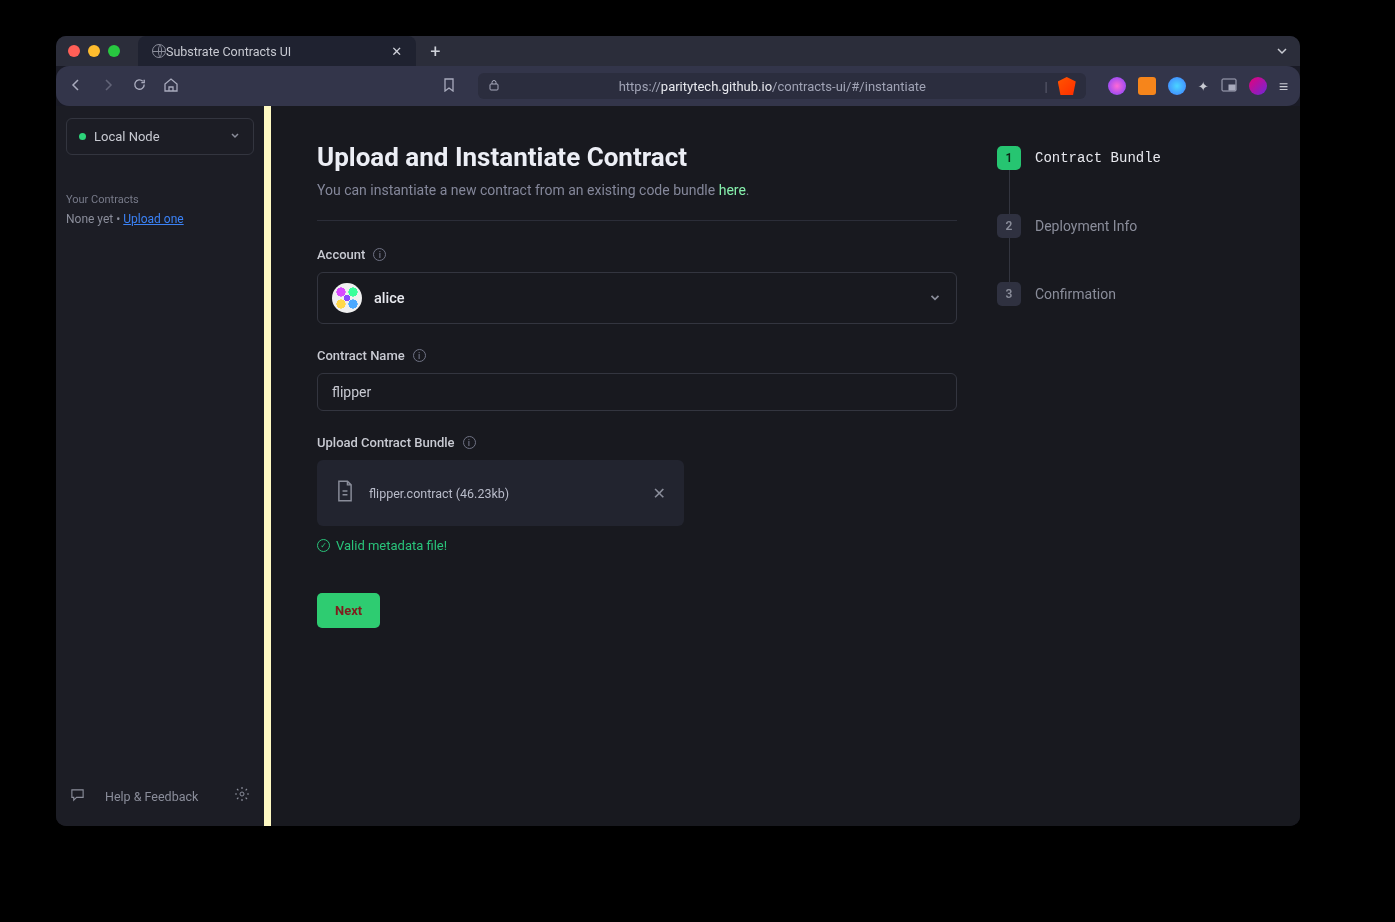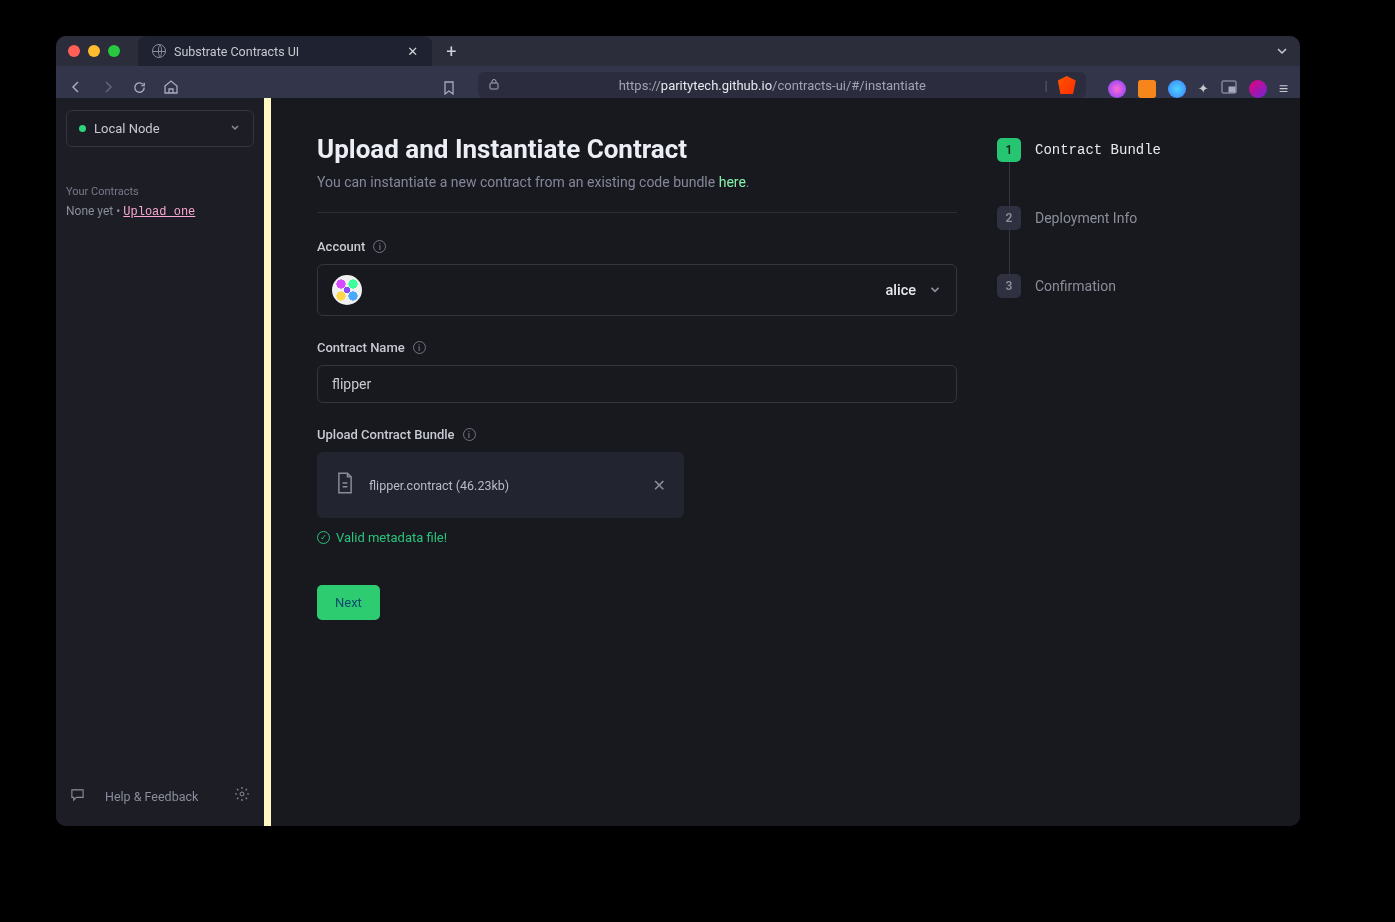--- a/index.html
+++ b/index.html
@@ -30,42 +30,42 @@
 .dot.red { background: #ff5f57; }
 .dot.yellow { background: #febc2e; }
 .dot.green { background: #28c840; }
 .tab {
   margin-left: 18px;
   background: #1f2230;
   height: 30px;
   display: flex;
   align-items: center;
   padding: 1px 14px;
-  gap: 8px;
   border-radius: 8px 8px 0 0;
   color: #c8cad2;
   font-size: 12.5px;
 }
 .globe { width: 14px; height: 14px; border-radius: 50%; border: 1.5px solid #8a8d9a; position: relative; }
 .globe::before { content: ""; position: absolute; top: 0; left: 5px; width: 4px; height: 100%; border: 1px solid #8a8d9a; border-radius: 50%; box-sizing: border-box; }
 .globe::after { content: ""; position: absolute; top: 6px; left: 0; width: 100%; height: 1px; background: #8a8d9a; }
 .tab-close { color: #cfd1da; font-size: 13px; margin-left: 100px; }
 .newtab { color: #d0d2da; font-size: 18px; margin-left: 14px; }
 .titlebar-menu { position: absolute; right: 12px; color: #c8cad2; }
 
 
 .urlbar {
-  height: 32px;
+  height: 40px;
   background: #33354a;
   display: flex;
-  align-items: flex-end;
+  align-items: center;
   padding: 0 12px;
   gap: 14px;
   color: #a9abbd;
   font-size: 13px;
+  border-radius: 13px;
 }
 .urlbar .nav-icons { display: flex; gap: 16px; align-items: center; }
 .urlbar svg { stroke: #a9abbd; }
 .url-center {
   flex: 1;
   background: #2b2d3e;
   height: 26px;
   border-radius: 6px;
   display: flex;
   align-items: center;
@@ -107,21 +107,21 @@
 .side-item {
   display: flex; align-items: center; gap: 10px;
   padding: 9px 8px;
   color: #c8cad2; font-size: 13px;
   border-radius: 4px;
 }
 .side-icon { width: 16px; height: 16px; color: #8a8d9a; }
 .side-section { margin-top: 20px; }
 .side-section-title { font-size: 11px; color: #777a89; margin-bottom: 6px; }
 .side-section-text { font-size: 12px; color: #8a8d9a; }
-.side-section-text a { color: #f9a8d4; font-family: Liberation Mono, monospace; }
+.side-section-text a { color: #3b82f6; }
 .sidebar-footer {
   margin-top: auto;
   display: flex;
   align-items: center;
   justify-content: space-between;
   padding: 8px 4px;
 }
 .help-link { display: flex; align-items: center; gap: 20px; color: #8a8d9a; font-size: 12.5px; }
 
 
@@ -148,21 +148,21 @@
   width: 30px; height: 30px; border-radius: 50%;
   background:
     radial-gradient(circle at 30% 30%, #d84aff 15%, transparent 16%),
     radial-gradient(circle at 70% 30%, #3aff9a 15%, transparent 16%),
     radial-gradient(circle at 50% 50%, #8a4aff 15%, transparent 16%),
     radial-gradient(circle at 30% 70%, #ffd84a 15%, transparent 16%),
     radial-gradient(circle at 70% 70%, #4aa8ff 15%, transparent 16%),
     #f0f0f0;
 }
 .account-info { flex: 1; }
-.account-name { color: #e8e9ef; font-size: 14.5px; font-weight: 500; text-align: right; }
+.account-name { color: #e8e9ef; font-size: 14.5px; font-weight: 500; }
 .account-addr { color: #6a6d7e; font-size: 11.5px; margin-top: 2px; }
 
 .text-input {
   width: 100%;
   border: 1px solid #33353f;
   background: transparent;
   border-radius: 6px;
   padding: 10px 14px;
   color: #c8cad2;
   font-size: 14px;
@@ -181,26 +181,26 @@
 }
 .file-icon { color: #8a8d9a; }
 .file-name { color: #b8bbc9; font-size: 12.5px; flex: 1; }
 .file-close { color: #8a8d9a; font-size: 16px; }
 
 .valid-msg { display: flex; align-items: center; gap: 6px; color: #29c37a; font-size: 13px; margin-bottom: 40px; }
 .check-ic { width: 13px; height: 13px; border: 1.5px solid #29c37a; border-radius: 50%; display: inline-flex; align-items: center; justify-content: center; font-size: 8px; }
 
 .next-btn {
   background: #2ecc71;
-  color: #0c4a6e;
+  color: #7f1d1d;
   border: none;
   border-radius: 5px;
   padding: 10px 18px;
   font-size: 13px;
-  font-weight: 400;
+  font-weight: 700;
 }
 
 
 .steps-col { width: 200px; padding-top: 4px; }
 .step { display: flex; align-items: center; gap: 14px; margin-bottom: 0; }
 .step-num {
   width: 24px; height: 24px;
   border-radius: 5px;
   background: #2f3140;
   color: #8a8d9a;

